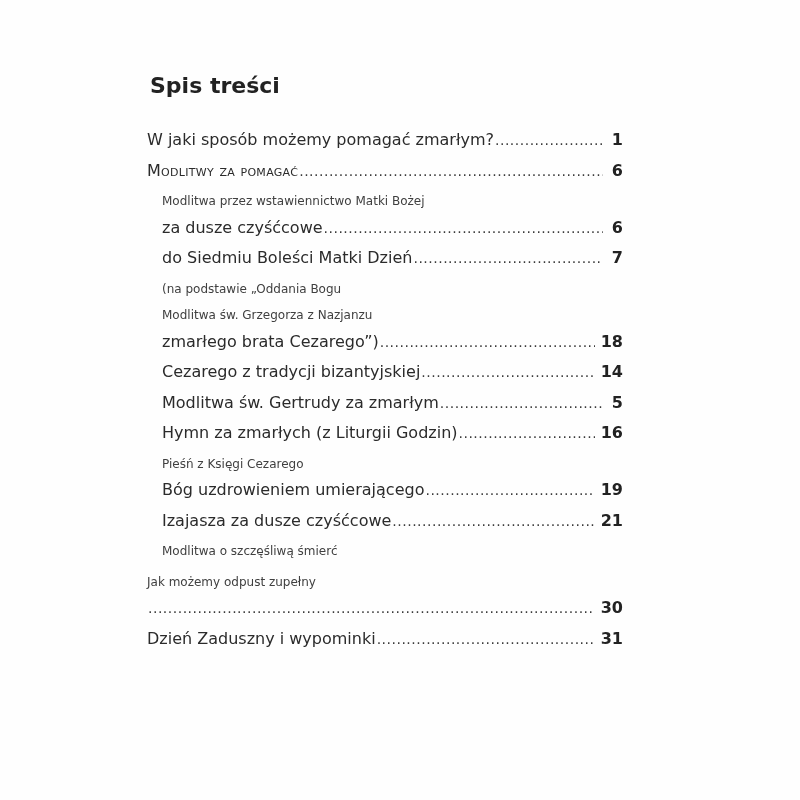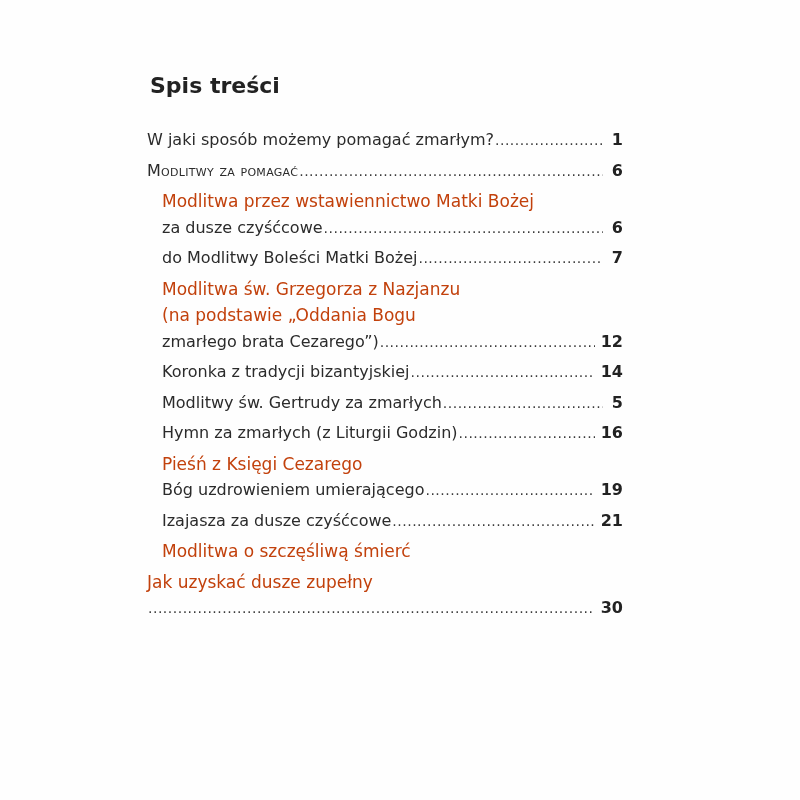--- a/index.html
+++ b/index.html
@@ -39,24 +39,24 @@
   }
   .entry {
     position: relative;
     margin-bottom: 4px;
   }
   .entry.lvl2 {
     padding-left: 15px;
   }
   .line {
     display: block;
-    font-size: 17px;
+    font-size: 12px;
     line-height: 26.5px;
     white-space: nowrap;
-    color: #c2410c;
+    color: #404040;
   }
   .last-line {
     display: flex;
     align-items: baseline;
     font-size: 16px;
     line-height: 26.5px;
     white-space: nowrap;
   }
   .last-line .text {
     flex: 0 0 auto;
@@ -109,44 +109,44 @@
       <div class="entry lvl2">
         <span class="line">Modlitwa przez wstawiennictwo Matki Bożej</span>
         <div class="last-line">
           <span class="text">za dusze czyśćcowe</span>
           <span class="leader"></span>
           <span class="page-num">6</span>
         </div>
       </div>
       <div class="entry lvl2">
         <div class="last-line">
-          <span class="text">do Modlitwy Boleści Matki Bożej</span>
+          <span class="text">do Siedmiu Boleści Matki Dzień</span>
           <span class="leader"></span>
           <span class="page-num">7</span>
         </div>
       </div>
       <div class="entry lvl2">
+        <span class="line">(na podstawie „Oddania Bogu</span>
         <span class="line">Modlitwa św. Grzegorza z Nazjanzu</span>
-        <span class="line">(na podstawie „Oddania Bogu</span>
         <div class="last-line">
           <span class="text">zmarłego brata Cezarego”)</span>
           <span class="leader"></span>
-          <span class="page-num">12</span>
+          <span class="page-num">18</span>
         </div>
       </div>
       <div class="entry lvl2">
         <div class="last-line">
-          <span class="text">Koronka z tradycji bizantyjskiej</span>
+          <span class="text">Cezarego z tradycji bizantyjskiej</span>
           <span class="leader"></span>
           <span class="page-num">14</span>
         </div>
       </div>
       <div class="entry lvl2">
         <div class="last-line">
-          <span class="text">Modlitwy św. Gertrudy za zmarłych</span>
+          <span class="text">Modlitwa św. Gertrudy za zmarłym</span>
           <span class="leader"></span>
           <span class="page-num">5</span>
         </div>
       </div>
       <div class="entry lvl2">
         <div class="last-line">
           <span class="text">Hymn za zmarłych (z Liturgii Godzin)</span>
           <span class="leader"></span>
           <span class="page-num">16</span>
         </div>
@@ -163,20 +163,27 @@
         <div class="last-line">
           <span class="text">Izajasza za dusze czyśćcowe</span>
           <span class="leader"></span>
           <span class="page-num">21</span>
         </div>
       </div>
       <div class="entry lvl2">
         <span class="line">Modlitwa o szczęśliwą śmierć</span>
       </div>
       <div class="entry">
-        <span class="line">Jak uzyskać dusze zupełny</span>
+        <span class="line">Jak możemy odpust zupełny</span>
         <div class="last-line">
           <span class="leader"></span>
           <span class="page-num">30</span>
+        </div>
+      </div>
+      <div class="entry">
+        <div class="last-line">
+          <span class="text">Dzień Zaduszny i wypominki</span>
+          <span class="leader"></span>
+          <span class="page-num">31</span>
         </div>
       </div>
     </div>
 </div>
 
 </body></html>

